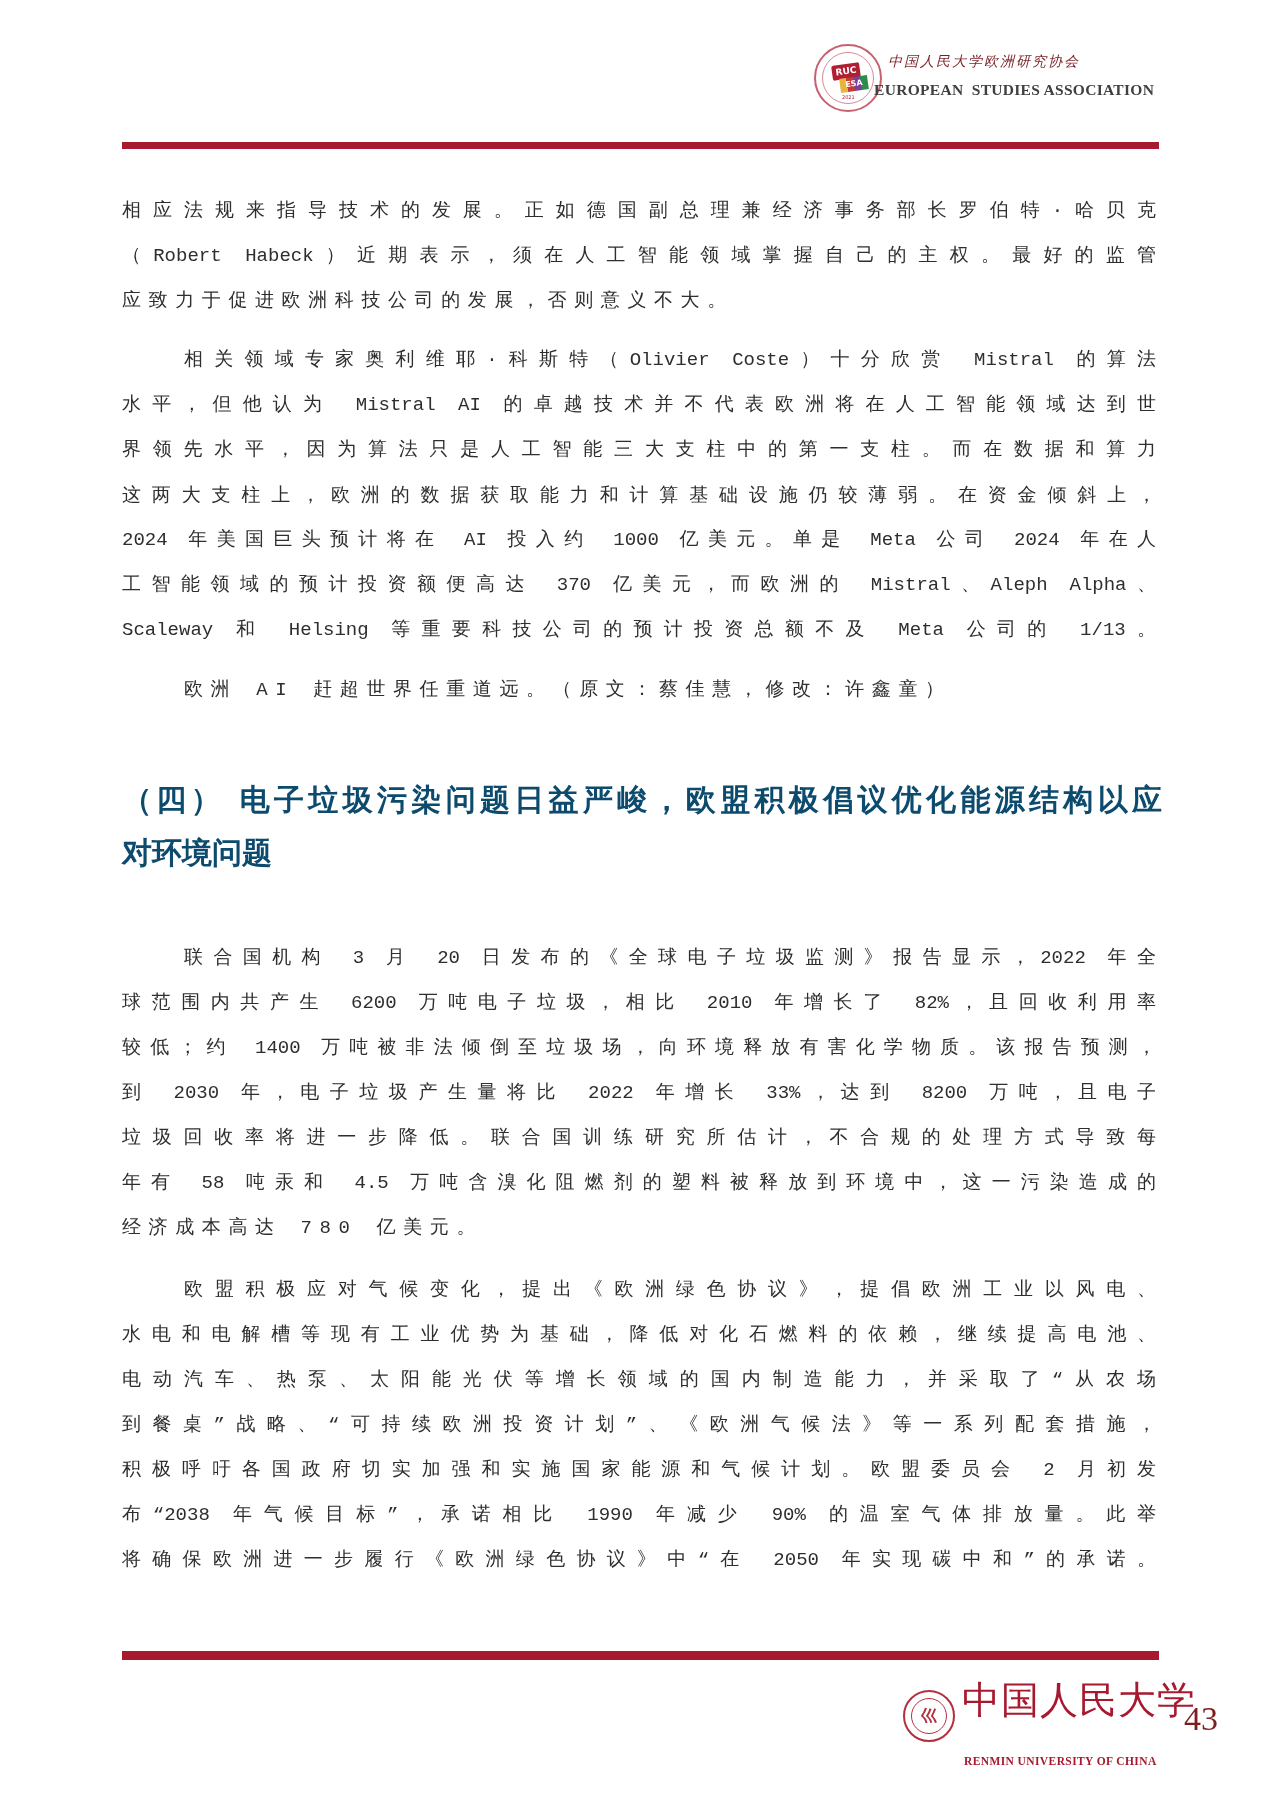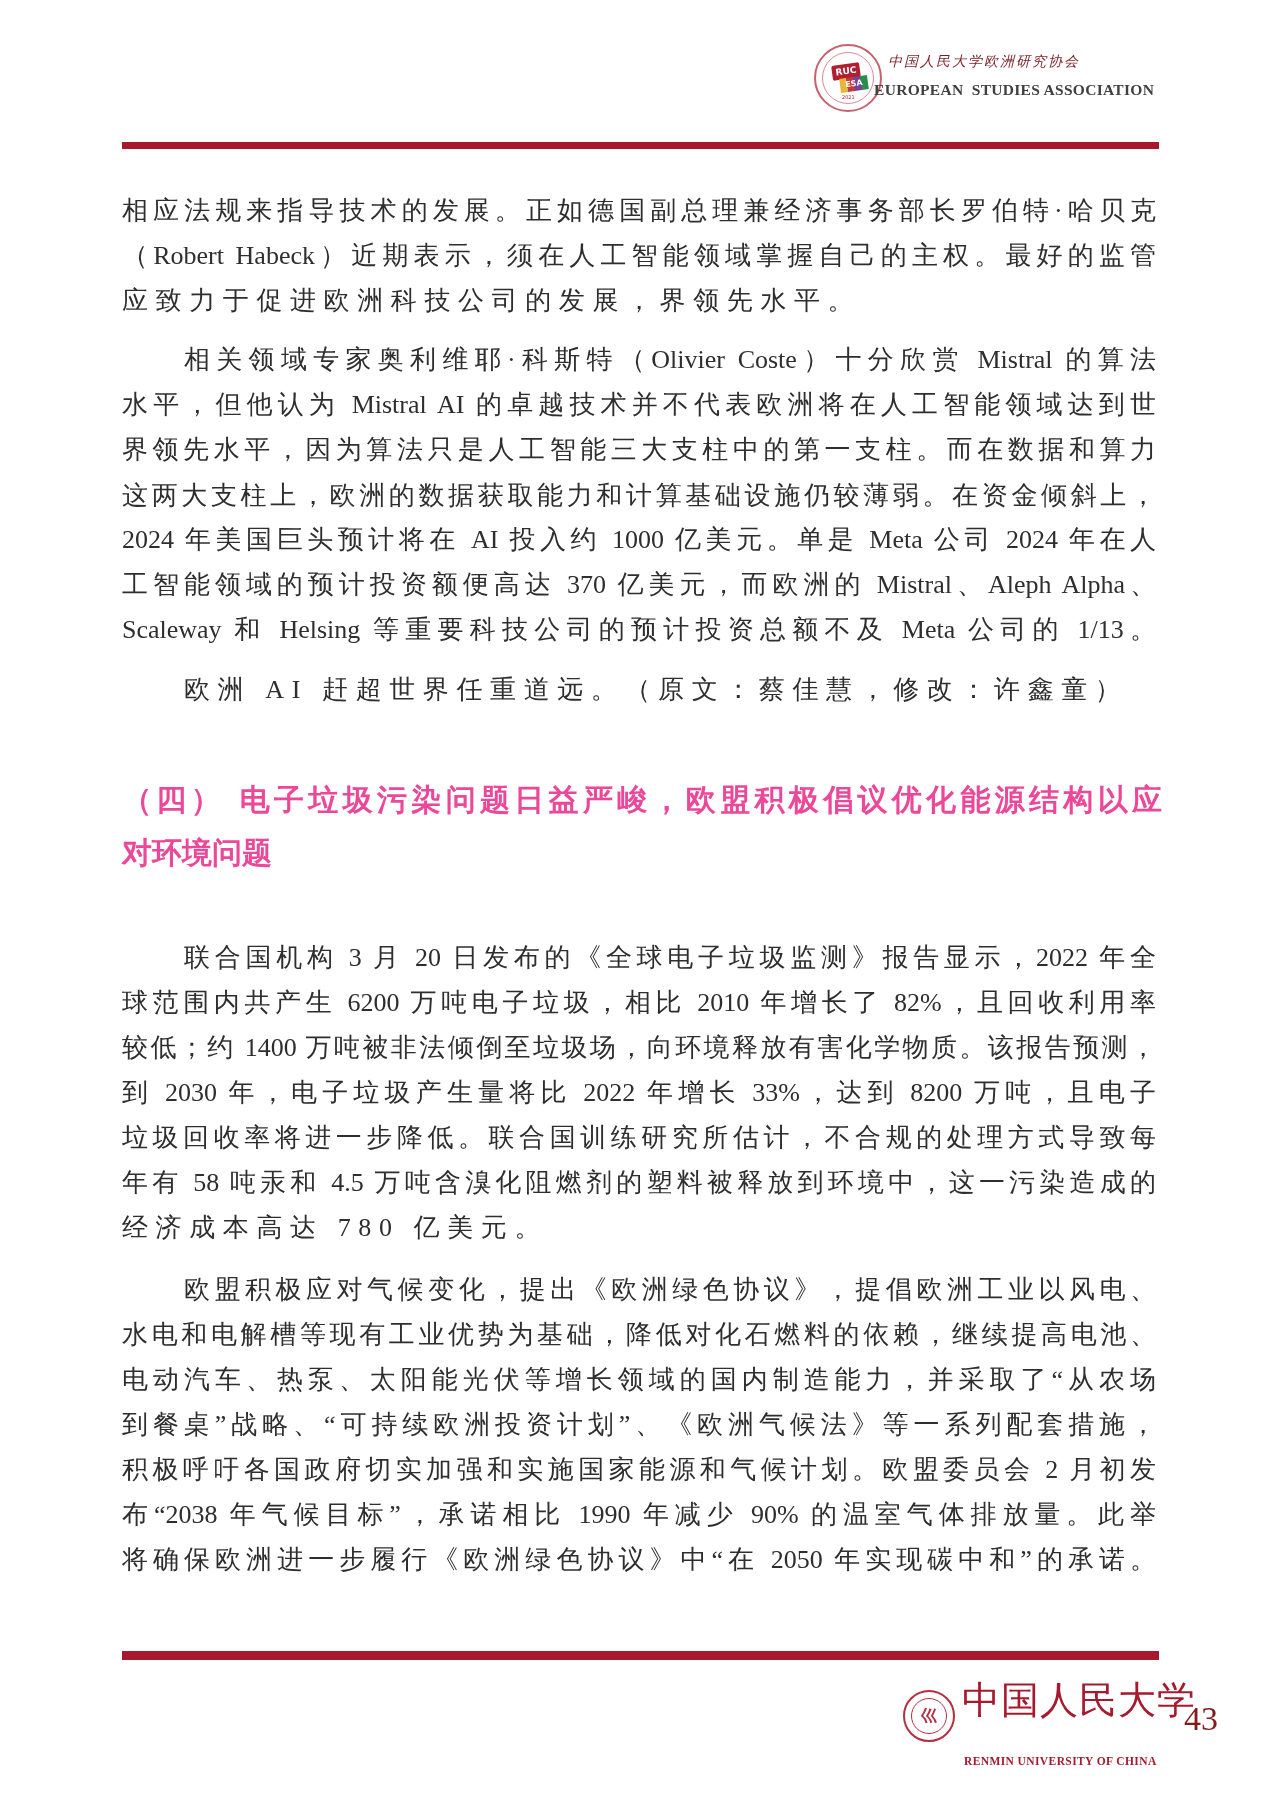--- a/index.html
+++ b/index.html
@@ -21,27 +21,27 @@
   .hdr-logo .yr { position: absolute; left: 26px; top: 48px; font: 5px "DejaVu Sans", sans-serif; color: #b01e32; }
   .hdr-cn { position: absolute; left: 888px; top: 53px; font-family: "DejaVu Serif", serif; font-size: 14px;
             letter-spacing: 2px; color: #7a1f26; font-style: italic; text-align: center; }
   .hdr-en { position: absolute; left: 874px; top: 81px; font-family: "Liberation Serif", serif; font-size: 15.5px;
             color: #404040; letter-spacing: 0.3px; white-space: pre; font-weight: bold; }
   .rule { position: absolute; left: 122px; width: 1037px; height: 7px; background: #a6192e; }
   .rule.top { top: 142px; }
   .rule.bottom { top: 1651px; height: 9px; }
 
   
-  .line { position: absolute; left: 122px; width: 1034px; height: 40px; font-size: 26px; line-height: 40px;
+  .line { position: absolute; left: 122px; width: 1034px; height: 40px; font-size: 19px; line-height: 40px;
           text-align: justify; text-align-last: justify; white-space: nowrap; color: #2e2e2e;
-          font-family: Liberation Serif, serif; }
+          font-family: Liberation Mono, monospace; }
   .line.indent { left: 184px; width: 972px; }
   .line.short { text-align-last: left; letter-spacing: 7.6px; }
   .heading { position: absolute; left: 122px; width: 1040px; font-family: "DejaVu Sans", "Liberation Sans", sans-serif;
-             font-weight: bold; font-size: 30px; line-height: 44px; color: #ec4899; white-space: nowrap;
+             font-weight: bold; font-size: 30px; line-height: 44px; color: #0c4a6e; white-space: nowrap;
              text-align: justify; text-align-last: justify; }
   .heading.short { text-align-last: left; }
 
   
   .ftr-seal { position: absolute; left: 903px; top: 1690px; width: 52px; height: 52px; border-radius: 50%;
               border: 2px solid #b5303f; box-sizing: border-box; }
   .ftr-seal .in { position: absolute; left: 6px; top: 6px; width: 36px; height: 36px; border-radius: 50%;
               border: 1px solid #b5303f; box-sizing: border-box; text-align: center; font: bold 16px "DejaVu Serif", serif;
               color: #b5303f; line-height: 34px; }
   .ftr-cn { position: absolute; left: 962px; top: 1675px; font-family: "DejaVu Serif", serif; font-size: 38px;
@@ -59,21 +59,21 @@
   <div class="ruc">RUC</div>
   <div class="esa">ESA</div>
   <div class="yr">2021</div>
 </div>
 <div class="hdr-cn">中国人民大学欧洲研究协会</div>
 <div class="hdr-en">EUROPEAN  STUDIES ASSOCIATION</div>
 <div class="rule top"></div>
 
 <div class="line" style="top:191px">相应法规来指导技术的发展。正如德国副总理兼经济事务部长罗伯特·哈贝克</div>
 <div class="line" style="top:236px">（Robert Habeck）近期表示，须在人工智能领域掌握自己的主权。最好的监管</div>
-<div class="line short" style="top:281px">应致力于促进欧洲科技公司的发展，界领先水平。</div>
+<div class="line short" style="top:281px">应致力于促进欧洲科技公司的发展，否则意义不大。</div>
 
 <div class="line indent" style="top:340px">相关领域专家奥利维耶·科斯特（Olivier Coste）十分欣赏 Mistral 的算法</div>
 <div class="line" style="top:385px">水平，但他认为 Mistral AI 的卓越技术并不代表欧洲将在人工智能领域达到世</div>
 <div class="line" style="top:430px">界领先水平，因为算法只是人工智能三大支柱中的第一支柱。而在数据和算力</div>
 <div class="line" style="top:476px">这两大支柱上，欧洲的数据获取能力和计算基础设施仍较薄弱。在资金倾斜上，</div>
 <div class="line" style="top:520px">2024 年美国巨头预计将在 AI 投入约 1000 亿美元。单是 Meta 公司 2024 年在人</div>
 <div class="line" style="top:565px">工智能领域的预计投资额便高达 370 亿美元，而欧洲的 Mistral、Aleph Alpha、</div>
 <div class="line" style="top:610px">Scaleway 和 Helsing 等重要科技公司的预计投资总额不及 Meta 公司的 1/13。</div>
 
 <div class="line indent short" style="top:670px">欧洲 AI 赶超世界任重道远。（原文：蔡佳慧，修改：许鑫童）</div>

